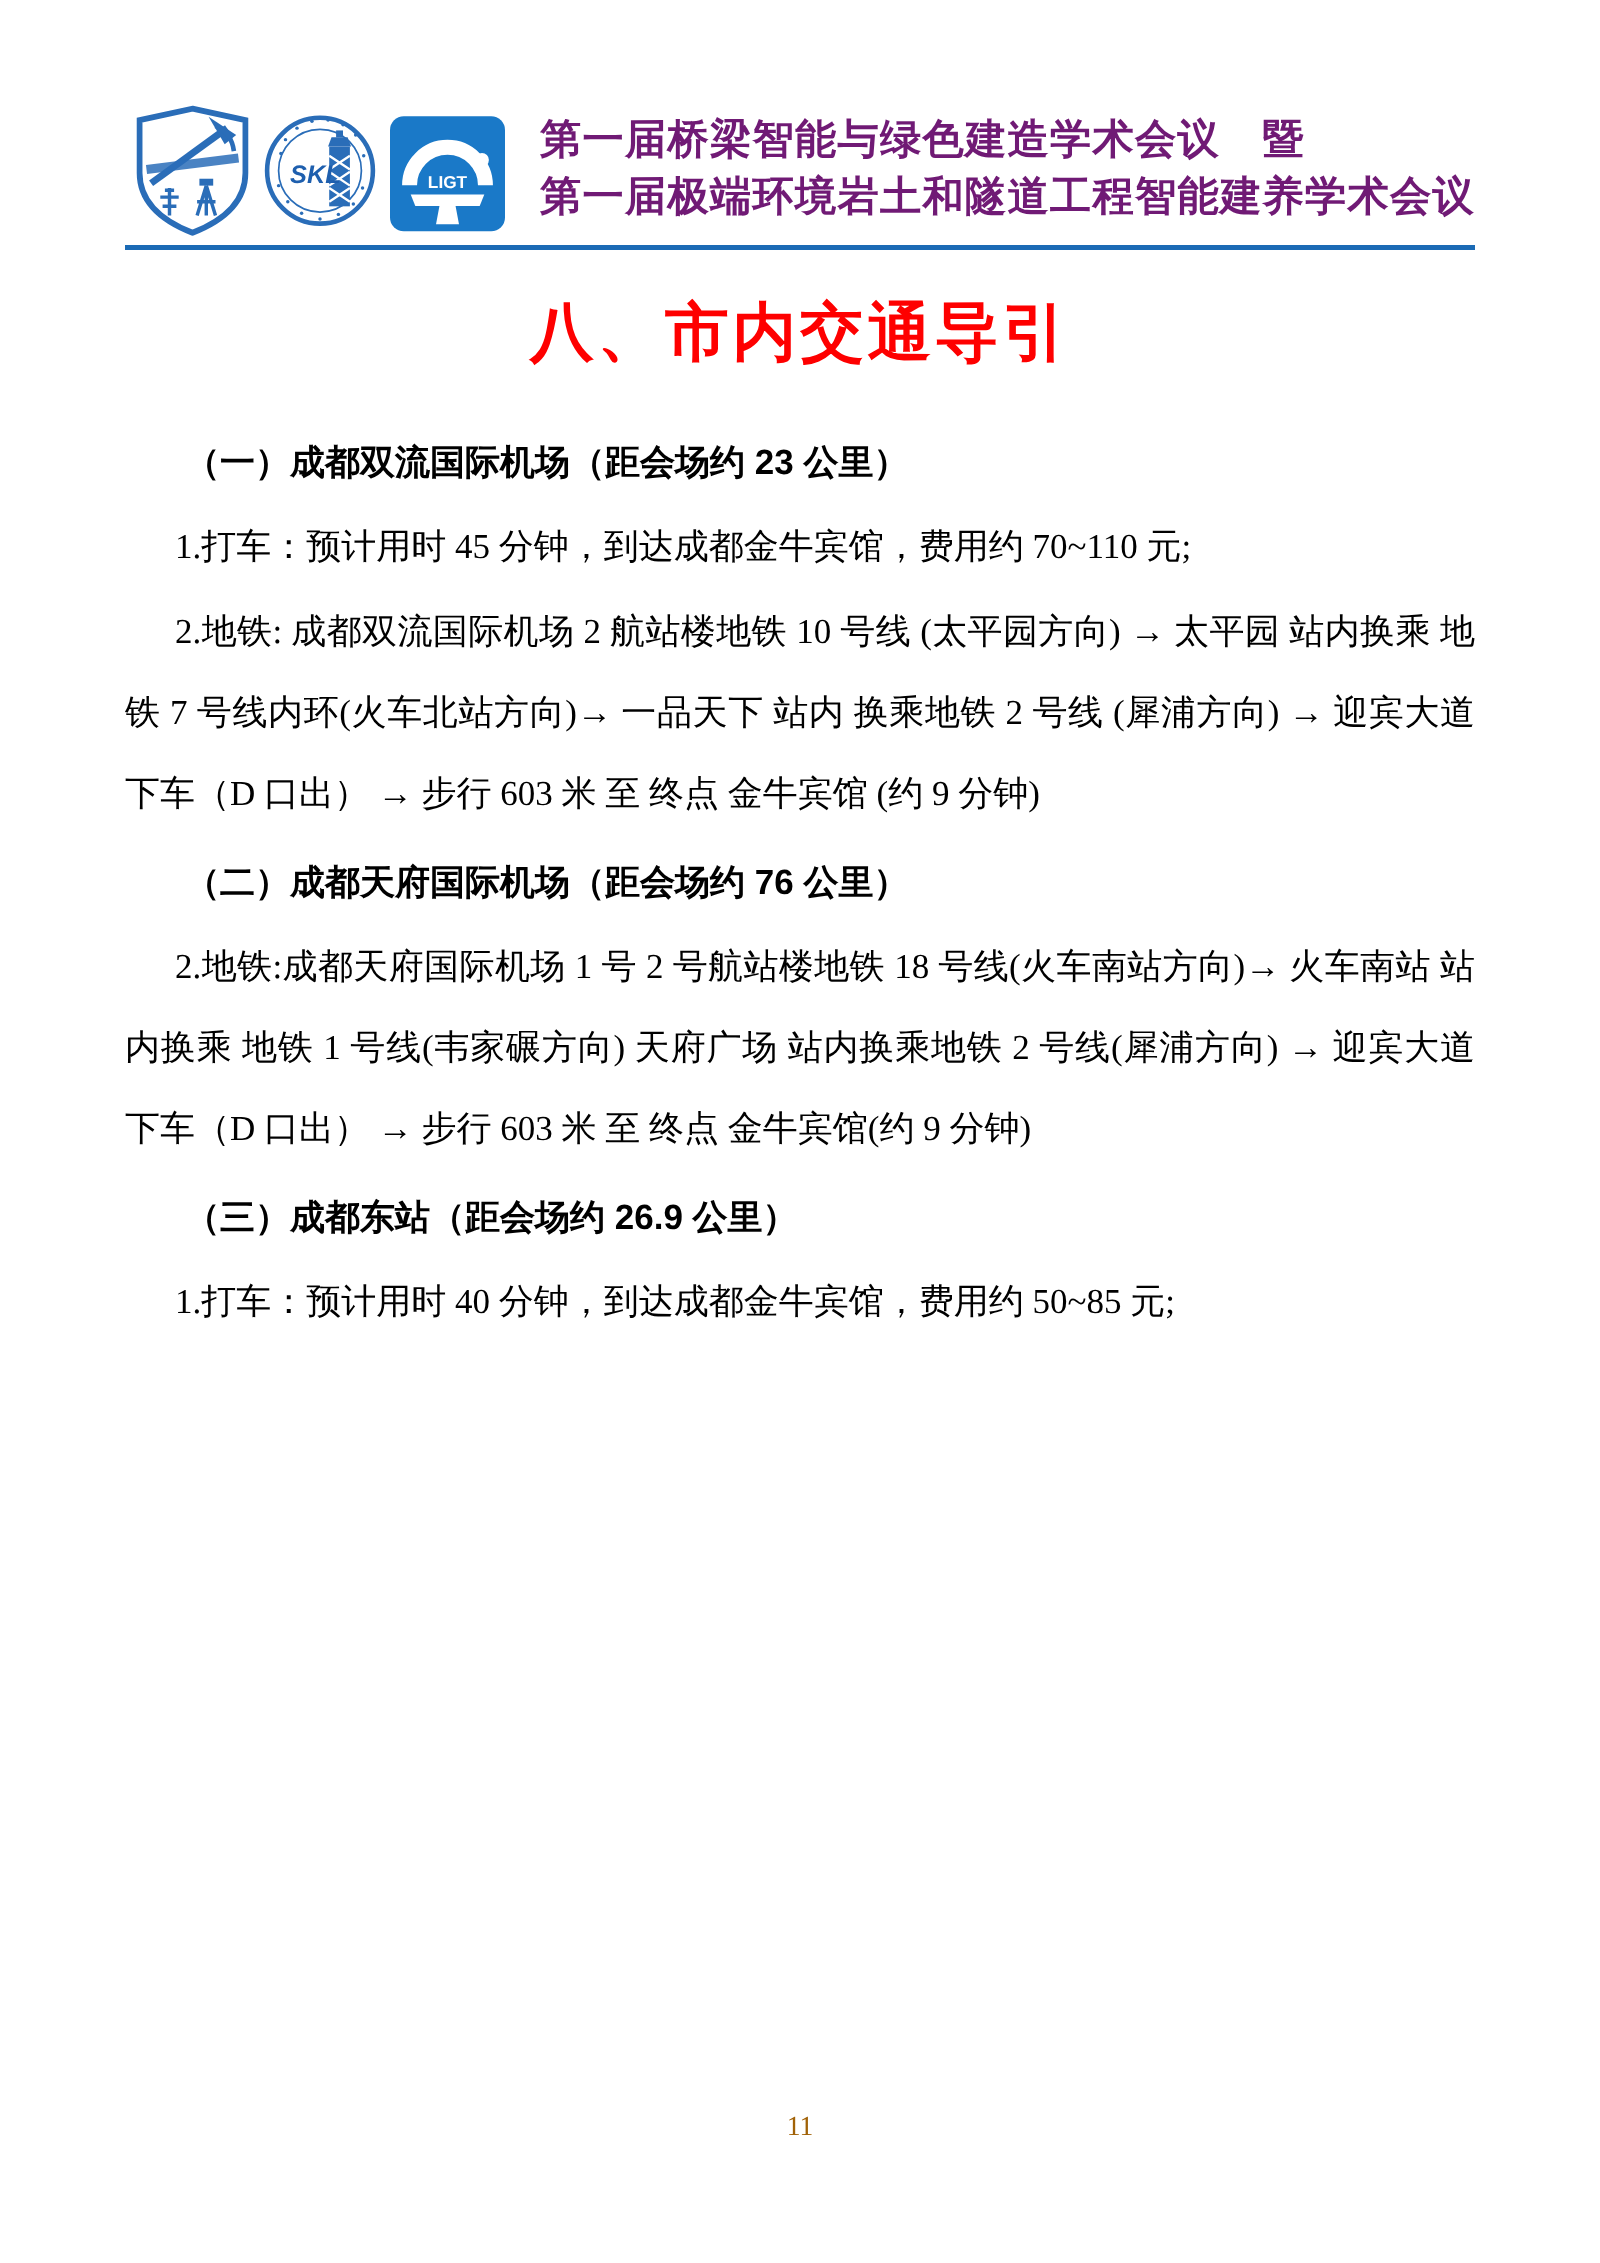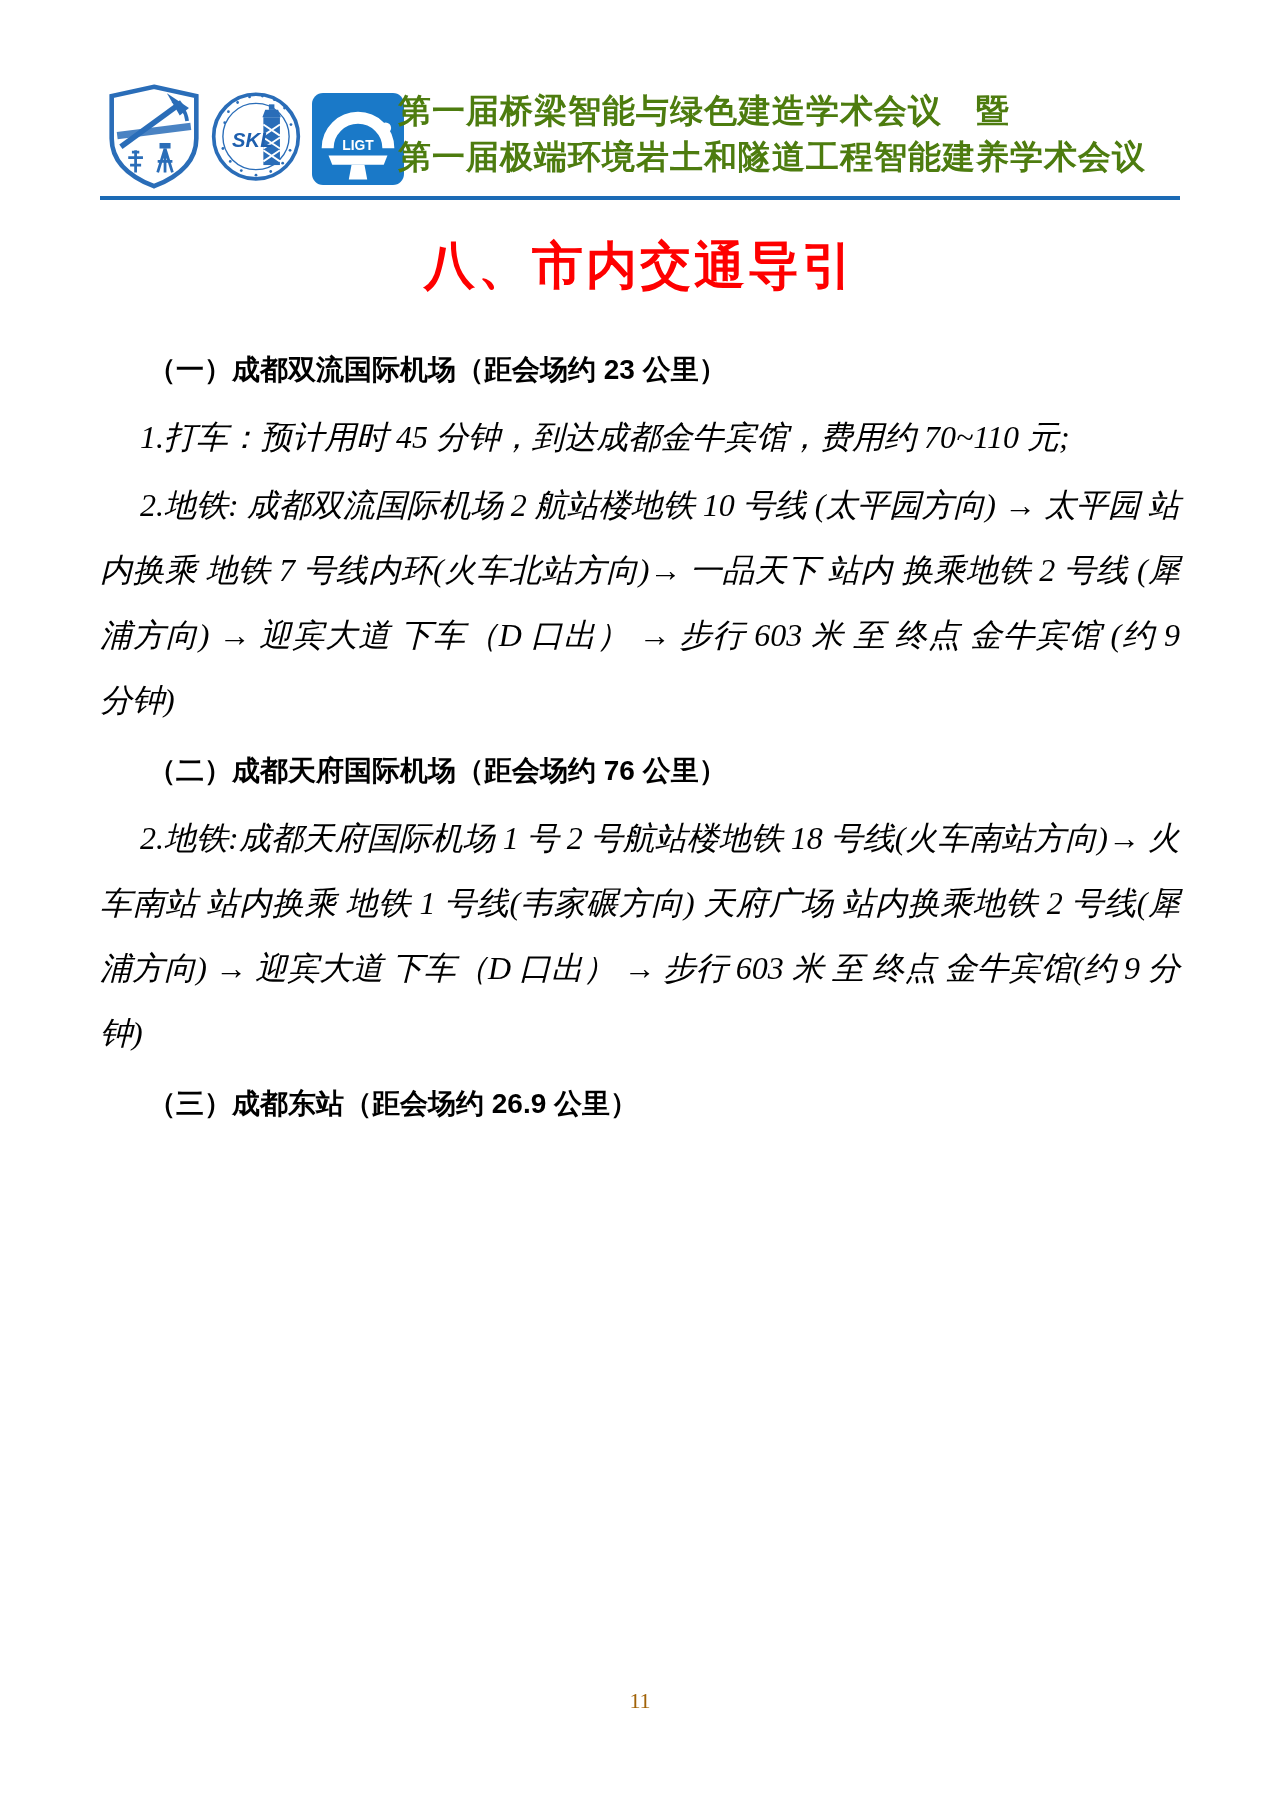--- a/index.html
+++ b/index.html
@@ -19,24 +19,24 @@
 
   
   .header { position: absolute; top: 84px; left: 100px; width: 1080px; }
   .logo-row {
     position: absolute; top: 0; left: 8px;
     display: flex; gap: 10px; align-items: center;
   }
   .logo { width: 92px; height: 106px; display: block; }
   .logo-square { width: 92px; height: 100px; margin-top: 3px; }
   .header-titles {
-    position: absolute; top: 4px; left: 298px; width: 765px;
+    position: absolute; top: 4px; left: 332px; width: 765px;
     font-family: "Liberation Sans", sans-serif;
     font-weight: 900;
-    color: #4d7c0f;
+    color: #701a75;
     font-size: 33px;
     line-height: 46px;
     letter-spacing: 1px;
     white-space: nowrap;
   }
   .header-divider {
     position: absolute; top: 196px; left: 100px; width: 1080px; height: 4px;
     background: #1b6ab5;
   }
 
@@ -60,26 +60,25 @@
   .section-heading {
     font-family: "Liberation Sans", sans-serif;
     font-weight: bold;
     font-size: 28px;
     line-height: 65px;
     padding-left: 48px;
     margin-top: 5px;
   }
   .para {
     font-family: "Liberation Serif", serif;
-    font-size: 32px;
+    font-size: 28px;
     line-height: 65px;
     text-indent: 40px;
     text-align: justify;
     margin-top: 3px;
-    font-style: italic;
   }
 
   
   .page-number {
     position: absolute; top: 1688px; left: 0; width: 1280px;
     text-align: center;
     font-size: 22px;
     font-family: "Liberation Serif", serif;
     color: #a16207;
   }
@@ -164,20 +163,21 @@
       <div class="para">2.地铁: 成都双流国际机场 2 航站楼地铁 10 号线 (太平园方向) →  太平园 站内换乘 地铁 7 号线内环(火车北站方向)→  一品天下 站内 换乘地铁 2 号线 (犀浦方向)  →  迎宾大道 下车（D 口出） →  步行 603 米 至 终点 金牛宾馆 (约 9 分钟)</div>
     </div>
 
     <div class="section">
       <div class="section-heading">（二）成都天府国际机场（距会场约 76 公里）</div>
       <div class="para">2.地铁:成都天府国际机场 1 号 2 号航站楼地铁 18 号线(火车南站方向)→  火车南站 站内换乘 地铁 1 号线(韦家碾方向) 天府广场 站内换乘地铁 2 号线(犀浦方向) →  迎宾大道 下车（D 口出） →  步行 603 米 至 终点 金牛宾馆(约 9 分钟)</div>
     </div>
 
     <div class="section">
       <div class="section-heading">（三）成都东站（距会场约 26.9 公里）</div>
+      <div class="para">1.打车：预计用时 40 分钟，到达成都金牛宾馆，费用约 50~85 元;</div>
     </div>
 
 
   </div>
 
   <div class="page-number">11</div>
 
 </div>
 
 </body></html>

